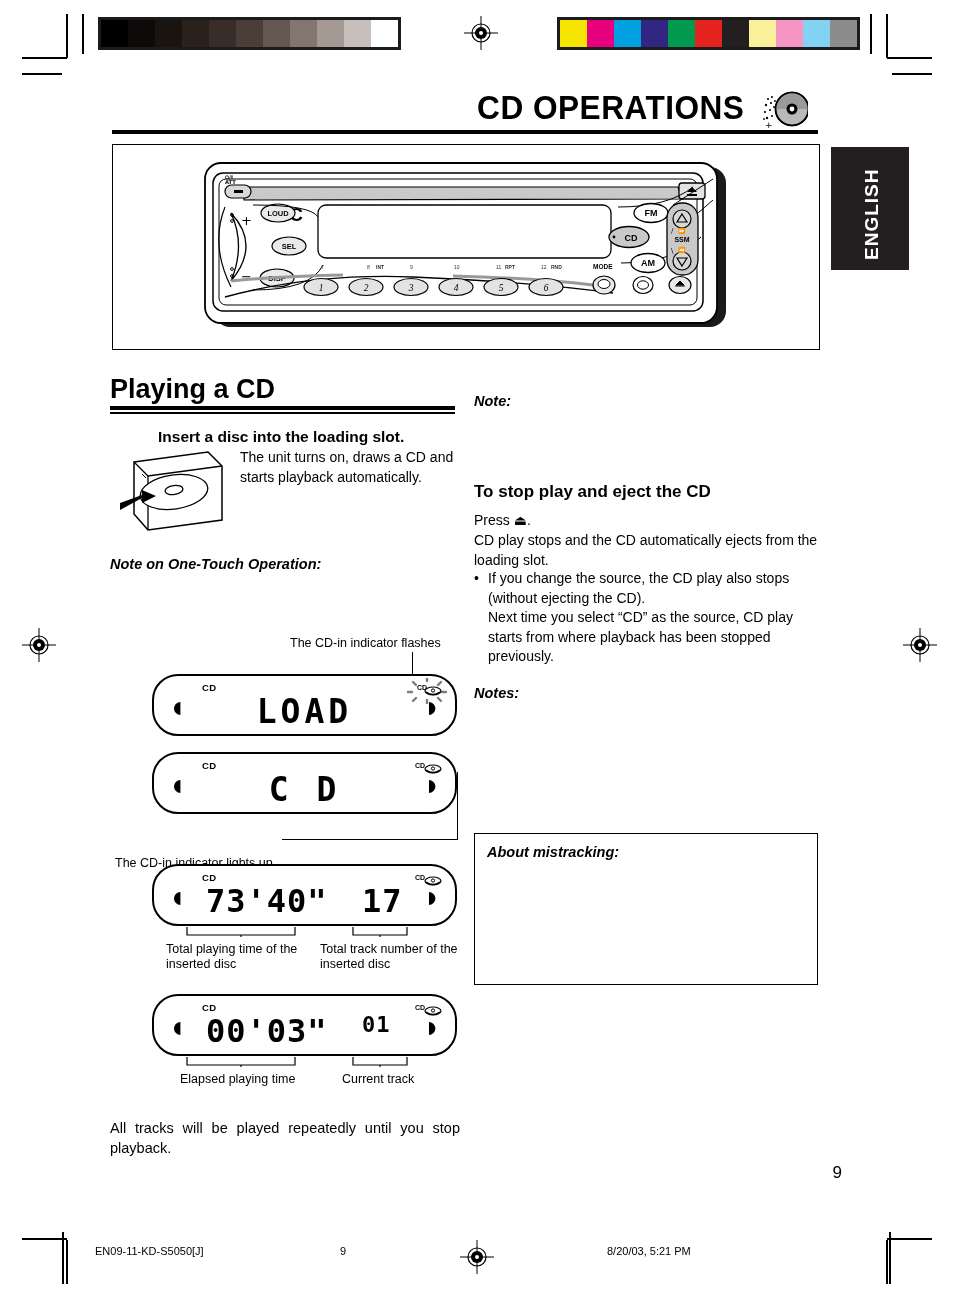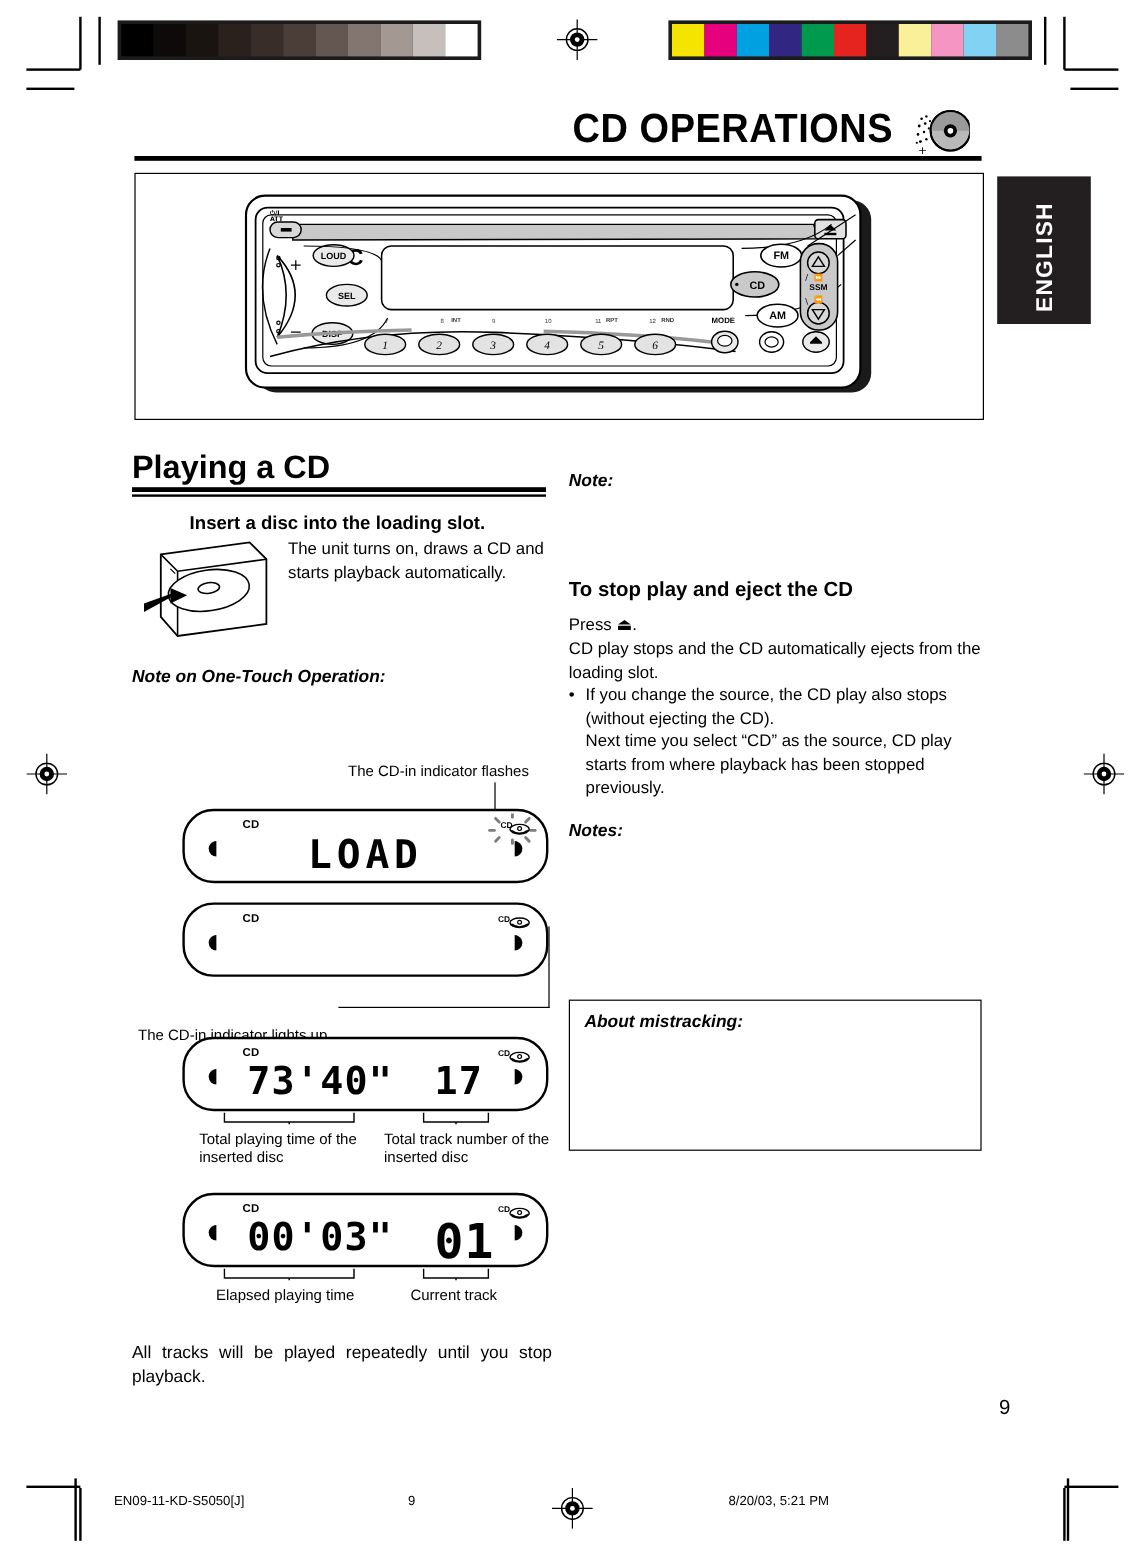--- a/index.html
+++ b/index.html
@@ -53,21 +53,21 @@
 
   #bottom-para{position:absolute;left:110px;top:1118px;width:350px;font-size:14.5px;line-height:20px;text-align:justify;}
   #page-num{position:absolute;right:112px;top:1163px;font-size:17px;}
 
   
   #footer-rule-l{position:absolute;left:62px;top:1232px;width:1.5px;height:52px;background:#000;}
   #footer-rule-r{position:absolute;left:889px;top:1232px;width:1.5px;height:52px;background:#000;}
   .foot-txt{position:absolute;font-size:11px;}
 
   
-  #mistrack-box{position:absolute;left:474px;top:833px;width:344px;height:126px;border:1.3px solid #000;box-sizing:border-box;}
+  #mistrack-box{position:absolute;left:474px;top:833px;width:344px;height:152px;border:1.3px solid #000;box-sizing:border-box;}
 </style>
 </head>
 <body>
 
 <div class="cropline abs" style="left:66px;top:14px;width:1.6px;height:44px;"></div>
 <div class="cropline abs" style="left:22px;top:57px;width:45px;height:1.6px;"></div>
 <div class="cropline abs" style="left:82px;top:14px;width:1.6px;height:40px;"></div>
 <div class="cropline abs" style="left:22px;top:73px;width:40px;height:1.6px;"></div>
 
 <div class="cropline abs" style="left:886px;top:14px;width:1.6px;height:44px;"></div>
@@ -337,20 +337,21 @@
 <div class="disp" style="left:152px;top:752px;">
   <div class="cdlbl">CD</div>
   <svg class="abs" style="right:8px;top:4px;" width="32" height="18" viewBox="0 0 32 18">
     <text x="0" y="10" font-size="7" font-weight="bold" font-family="Liberation Sans, sans-serif">CD</text>
     <ellipse cx="18" cy="11" rx="8" ry="4" fill="none" stroke="#000" stroke-width="1.2"></ellipse>
     <path d="M11 12 q7 5 14 0" fill="none" stroke="#000" stroke-width="1.4"></path>
     <circle cx="18" cy="10.5" r="1.6" fill="none" stroke="#000" stroke-width="1"></circle>
   </svg>
   <div class="wing" style="left:14px;">◖</div>
   <div class="wing" style="right:14px;">◗</div>
+  <div class="seg" style="left:0;right:0;top:16px;text-align:center;font-size:33px;letter-spacing:4px;">C     D</div>
 </div>
 
 <div class="abs caption" style="left:115px;top:832px;margin-top:24px;">The CD-in indicator lights up</div>
 <div class="lead" style="left:282px;top:839px;width:176px;height:1.4px;"></div>
 <div class="lead" style="left:457px;top:772px;width:1.4px;height:68px;"></div>
 
 <div class="disp" style="left:152px;top:864px;">
   <div class="cdlbl">CD</div>
   <svg class="abs" style="right:8px;top:4px;" width="32" height="18" viewBox="0 0 32 18">
     <text x="0" y="10" font-size="7" font-weight="bold" font-family="Liberation Sans, sans-serif">CD</text>
@@ -378,21 +379,21 @@
   <div class="cdlbl">CD</div>
   <svg class="abs" style="right:8px;top:4px;" width="32" height="18" viewBox="0 0 32 18">
     <text x="0" y="10" font-size="7" font-weight="bold" font-family="Liberation Sans, sans-serif">CD</text>
     <ellipse cx="18" cy="11" rx="8" ry="4" fill="none" stroke="#000" stroke-width="1.2"></ellipse>
     <path d="M11 12 q7 5 14 0" fill="none" stroke="#000" stroke-width="1.4"></path>
     <circle cx="18" cy="10.5" r="1.6" fill="none" stroke="#000" stroke-width="1"></circle>
   </svg>
   <div class="wing" style="left:14px;">◖</div>
   <div class="wing" style="right:14px;">◗</div>
   <div class="seg" style="left:52px;top:16px;font-size:32px;letter-spacing:1px;">00'03"</div>
-  <div class="seg" style="left:208px;top:16px;font-size:40px;letter-spacing:1px;">01</div>
+  <div class="seg" style="left:208px;top:16px;font-size:22px;letter-spacing:1px;">01</div>
 </div>
 <svg class="abs" style="left:186px;top:1057px;" width="110" height="10" viewBox="0 0 110 10">
   <path d="M1 0 V8 H109 V0" fill="none" stroke="#000" stroke-width="1.2"></path>
     <line x1="55" y1="8" x2="55" y2="10" stroke="#000" stroke-width="1.2"></line>
 </svg>
 <svg class="abs" style="left:352px;top:1057px;" width="56" height="10" viewBox="0 0 56 10">
   <path d="M1 0 V8 H55 V0" fill="none" stroke="#000" stroke-width="1.2"></path>
     <line x1="28" y1="8" x2="28" y2="10" stroke="#000" stroke-width="1.2"></line>
 </svg>
 <div class="abs caption" style="left:180px;top:1072px;">Elapsed playing time</div>

